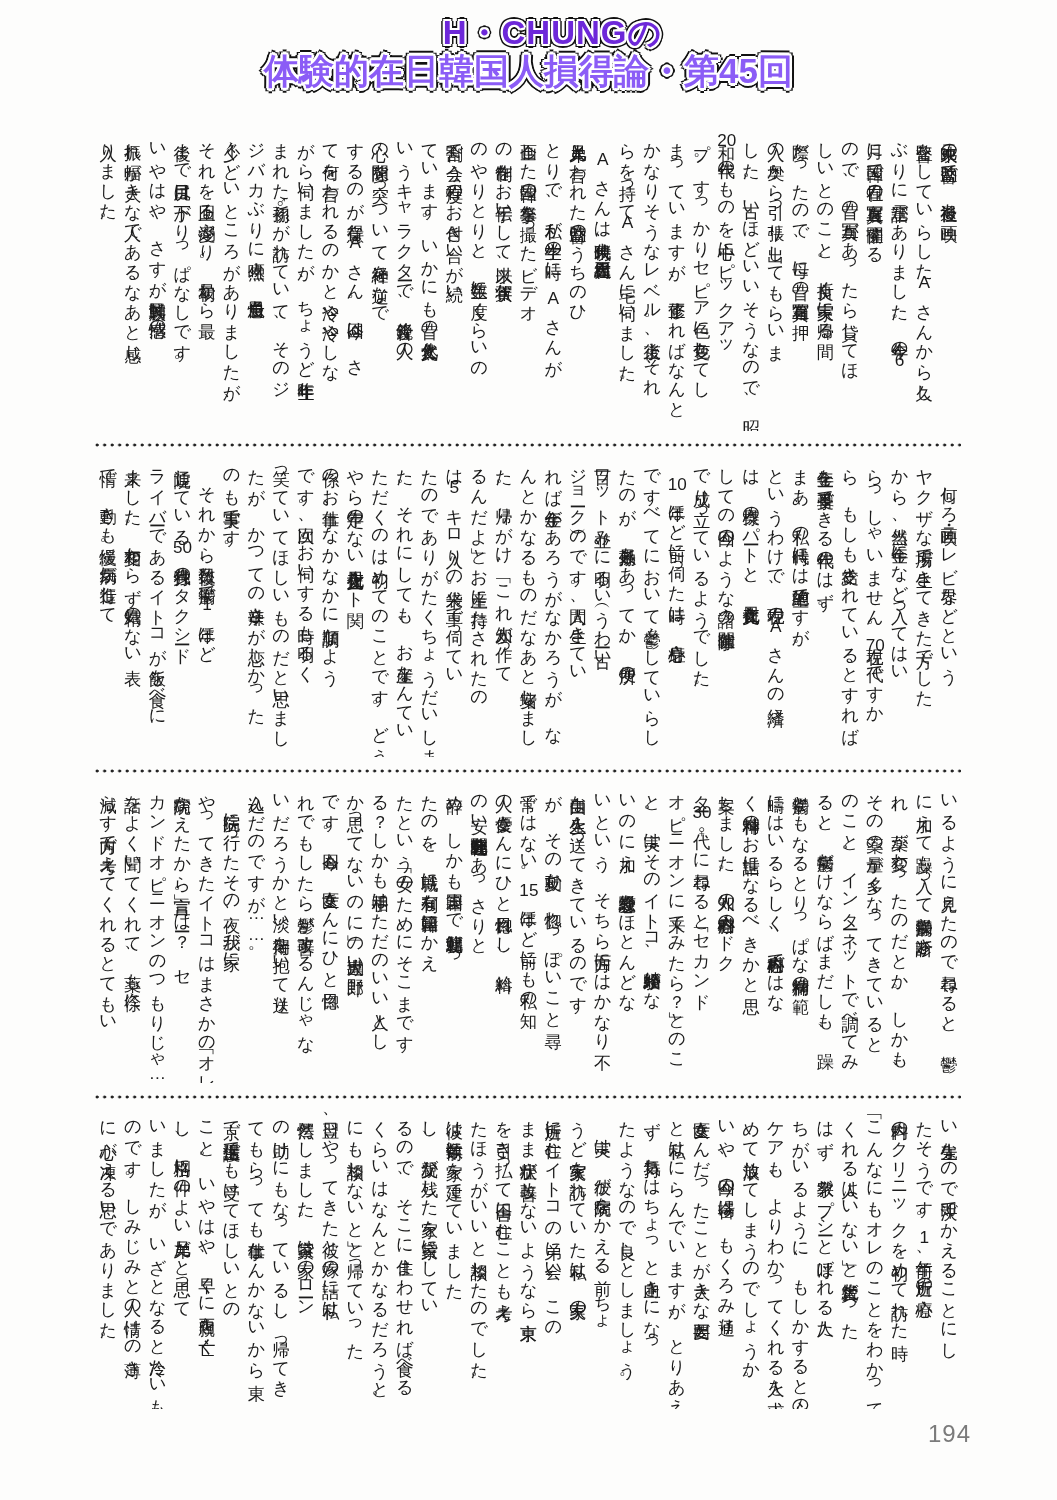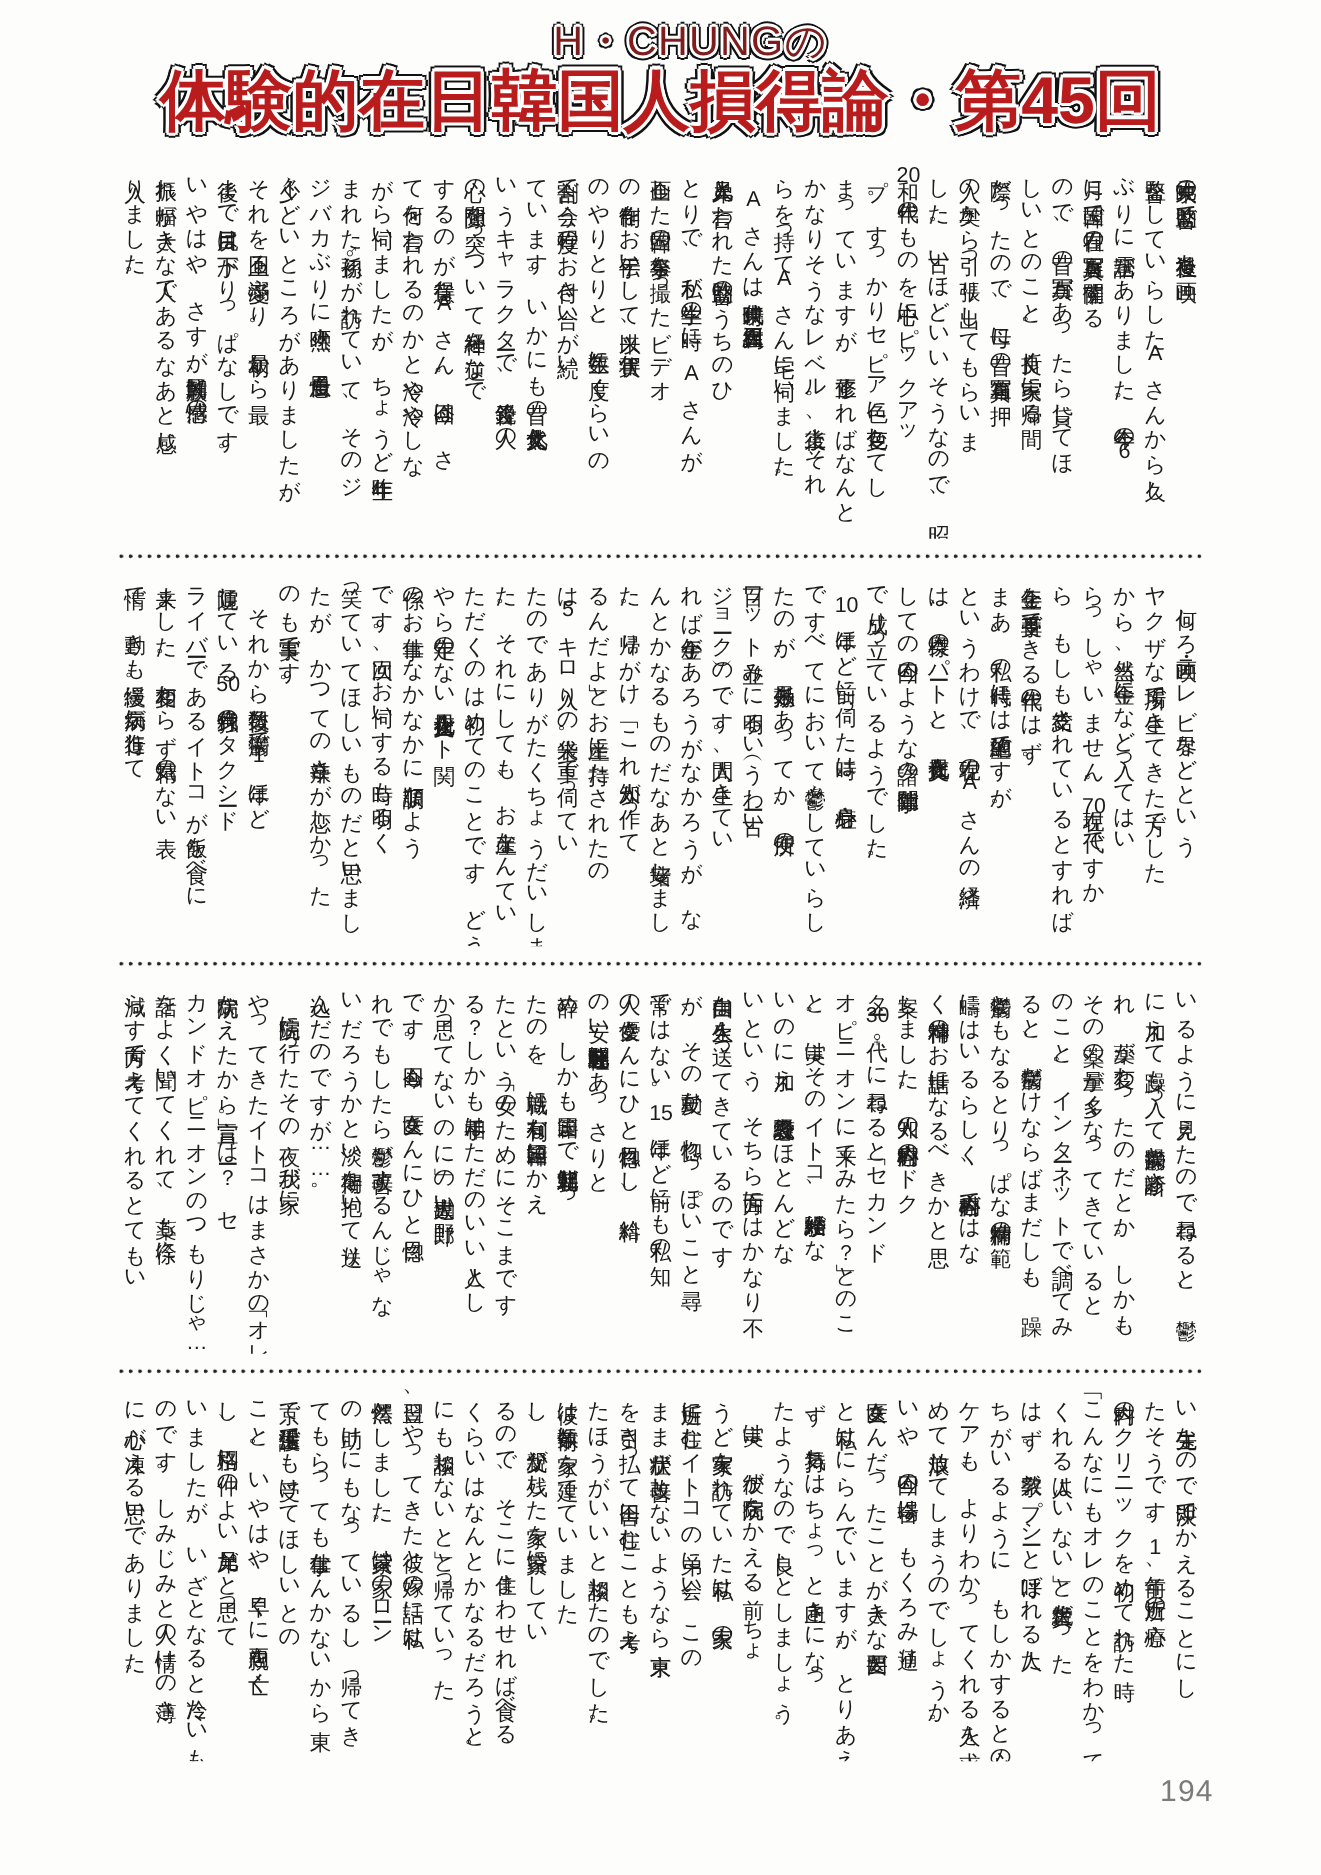--- a/index.html
+++ b/index.html
@@ -6,32 +6,32 @@
   .page {
     position:relative;
     width:1057px; height:1500px;
     background:#fdfdfc;
     font-family:"Liberation Sans", sans-serif;
     overflow:hidden;
   }
   
   .header { position:absolute; top:16px; left:0; width:100%; text-align:center; }
   .title-top {
-    font-size:33px; font-weight:400; letter-spacing:1px;
-    color:#7f1d1d; line-height:1.05;
+    font-size:33px; font-weight:700; letter-spacing:1px;
+    color:#6d28d9; line-height:1.05;
     text-shadow:
       2.2px 0 0 #fff, -2.2px 0 0 #fff, 0 2.2px 0 #fff, 0 -2.2px 0 #fff,
       1.6px 1.6px 0 #fff, -1.6px -1.6px 0 #fff, 1.6px -1.6px 0 #fff, -1.6px 1.6px 0 #fff,
       3.8px 0 0 #111, -3.8px 0 0 #111, 0 3.8px 0 #111, 0 -3.8px 0 #111,
       2.8px 2.8px 0 #111, -2.8px -2.8px 0 #111, 2.8px -2.8px 0 #111, -2.8px 2.8px 0 #111;
     margin-left: 48px;
   }
   .title-main {
-    font-size:53px; font-weight:900; letter-spacing:0; margin-top:2px;
-    color:#b91c1c; line-height:1.05;
+    font-size:35px; font-weight:900; letter-spacing:0; margin-top:2px;
+    color:#8b5cf6; line-height:1.05;
     text-shadow:
       2.6px 0 0 #fff, -2.6px 0 0 #fff, 0 2.6px 0 #fff, 0 -2.6px 0 #fff,
       1.9px 1.9px 0 #fff, -1.9px -1.9px 0 #fff, 1.9px -1.9px 0 #fff, -1.9px 1.9px 0 #fff,
       4.6px 0 0 #111, -4.6px 0 0 #111, 0 4.6px 0 #111, 0 -4.6px 0 #111,
       3.3px 3.3px 0 #111, -3.3px -3.3px 0 #111, 3.3px -3.3px 0 #111, -3.3px 3.3px 0 #111;
   }
   
   .content { position:absolute; left:95px; top:131px; width:866px; }
   .band {
     writing-mode:vertical-rl;

